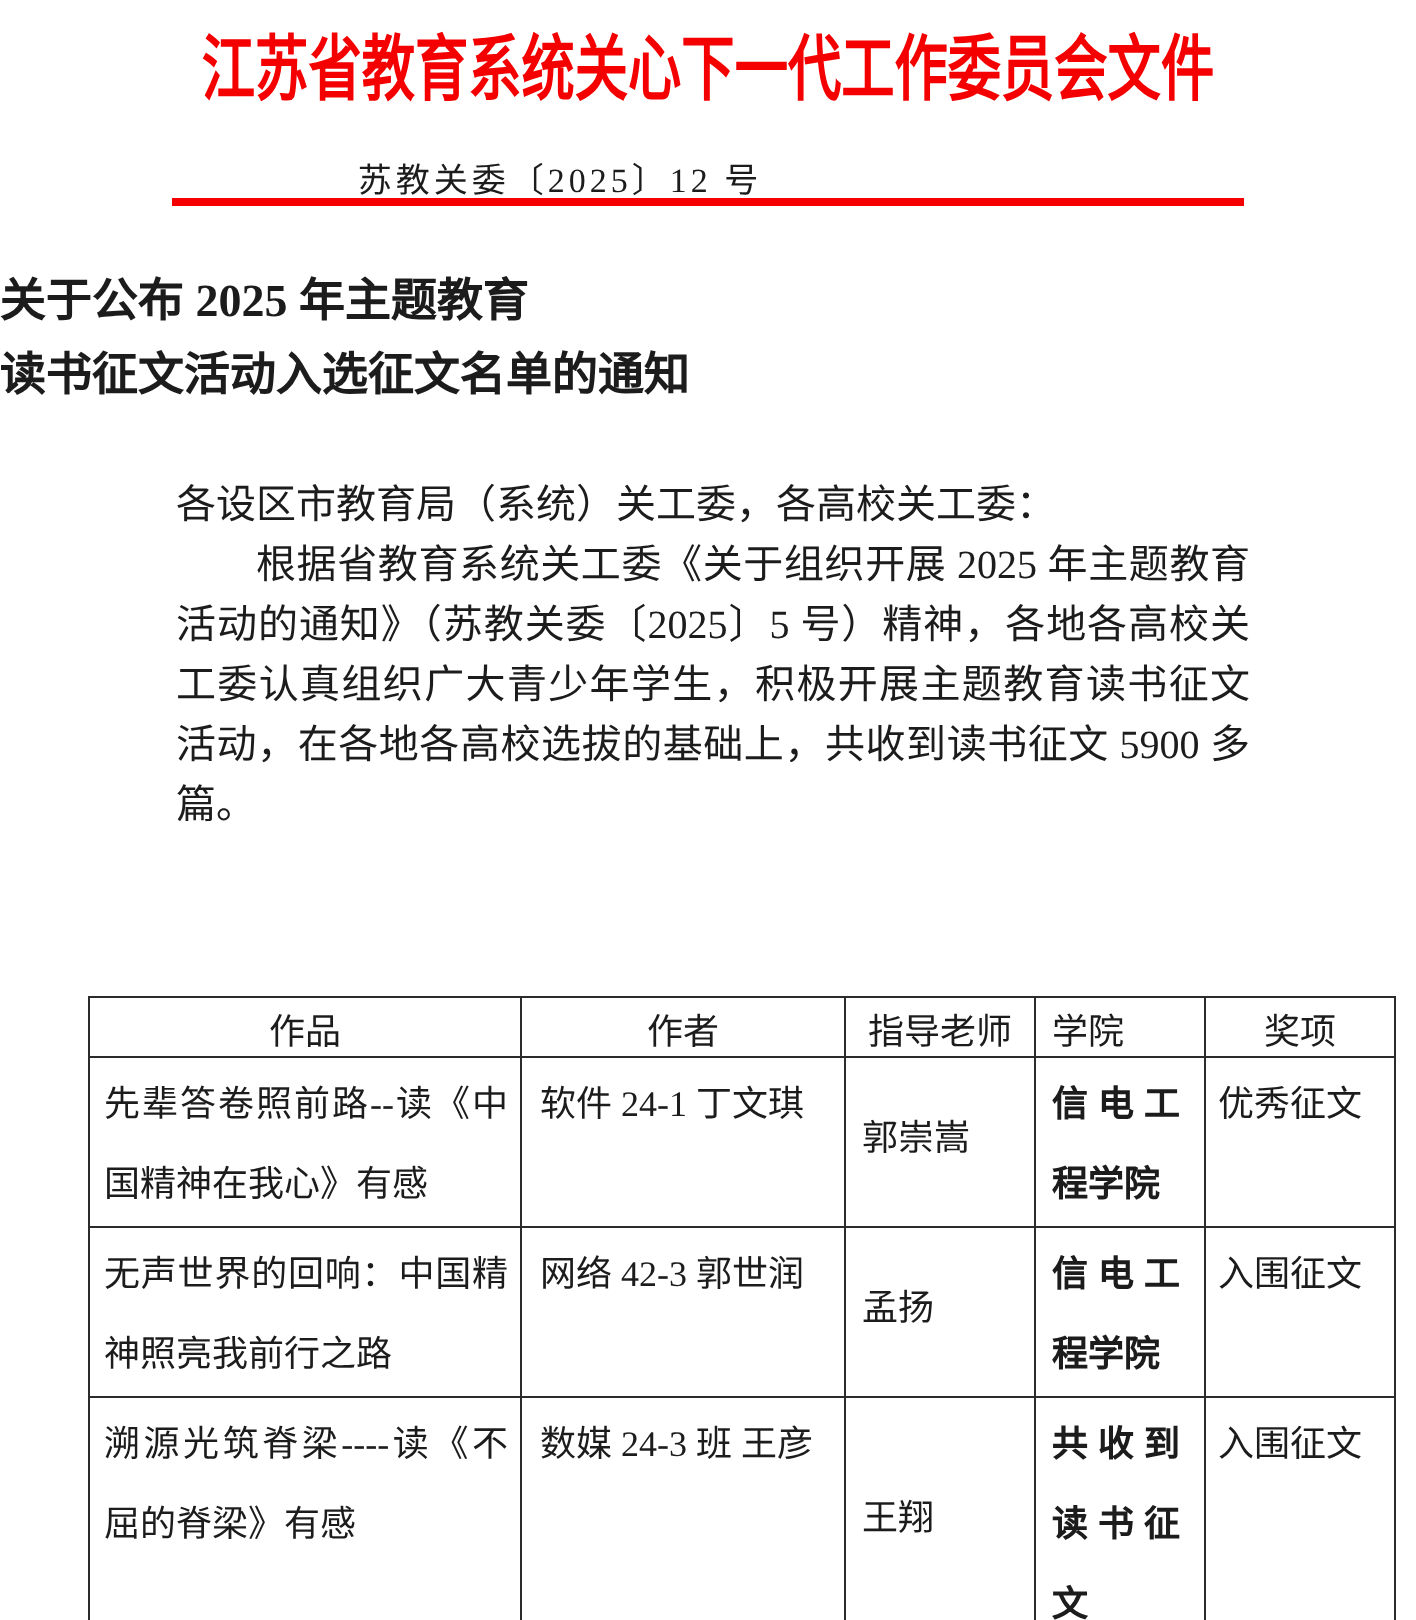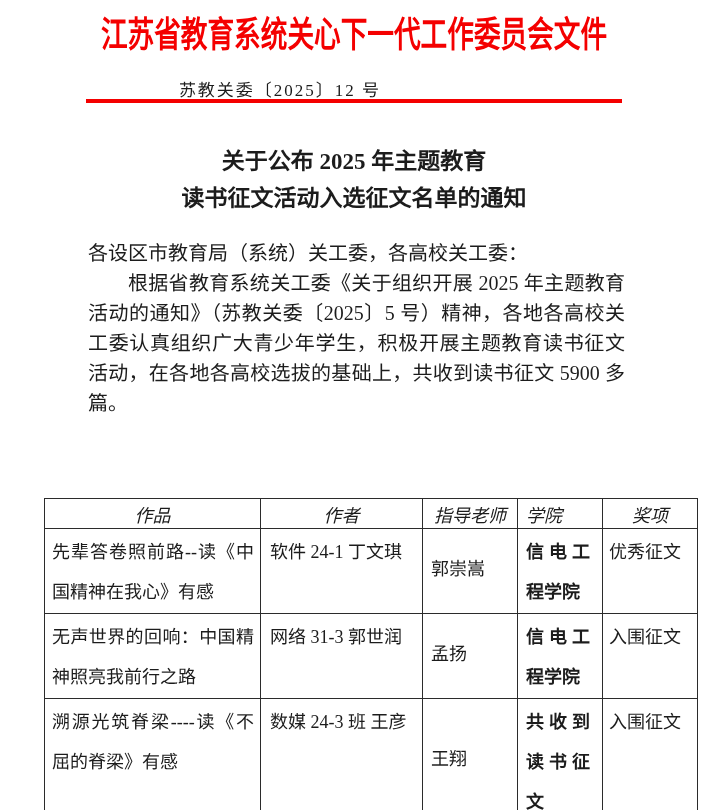--- a/index.html
+++ b/index.html
@@ -50,24 +50,24 @@
   .red-rule {
     position: absolute;
     top: 99px; left: 86px;
     width: 536px; height: 3.5px;
     background: var(--accent-red);
   }
 
   
   .notice-title {
     position: absolute;
-    top: 143px; left: 0;
+    top: 132px; left: 0;
     width: 708px;
     margin: 0;
-    text-align: center;
+    text-align: left;
     font-size: 23px;
     font-weight: 700;
     line-height: 37px;
     color: var(--text);
   }
   .notice-title .line { display: block; }
 
   
   .doc-body {
     position: absolute;
@@ -89,21 +89,21 @@
     border-collapse: collapse;
     table-layout: fixed;
     font-size: 18px;
     color: var(--text);
   }
   .awards th, .awards td {
     border: 1.5px solid var(--border);
     font-weight: normal;
     overflow: hidden;
   }
-  .awards thead tr { height: 30px; font-style: italic; }
+  .awards thead tr { height: 30px; }
   .awards th {
     text-align: center;
     padding: 0 2px;
     vertical-align: middle;
   }
   .awards th.h-college { text-align: left; padding-left: 8px; }
   .awards tbody tr { height: 85px; }
   .awards td {
     vertical-align: top;
     line-height: 40px;
@@ -158,21 +158,21 @@
     <tbody>
       <tr>
         <td class="work">先辈答卷照前路--读《中国精神在我心》有感</td>
         <td class="author">软件 24-1 丁文琪</td>
         <td class="advisor">郭崇嵩</td>
         <td class="college">信电工程学院</td>
         <td class="award">优秀征文</td>
       </tr>
       <tr>
         <td class="work">无声世界的回响：中国精神照亮我前行之路</td>
-        <td class="author">网络 31-3 郭世润</td>
+        <td class="author">网络 42-3 郭世润</td>
         <td class="advisor">孟扬</td>
         <td class="college">信电工程学院</td>
         <td class="award">入围征文</td>
       </tr>
       <tr>
         <td class="work">溯源光筑脊梁----读《不屈的脊梁》有感</td>
         <td class="author">数媒 24-3 班 王彦</td>
         <td class="advisor">王翔</td>
         <td class="college">共收到读书征文</td>
         <td class="award">入围征文</td>

